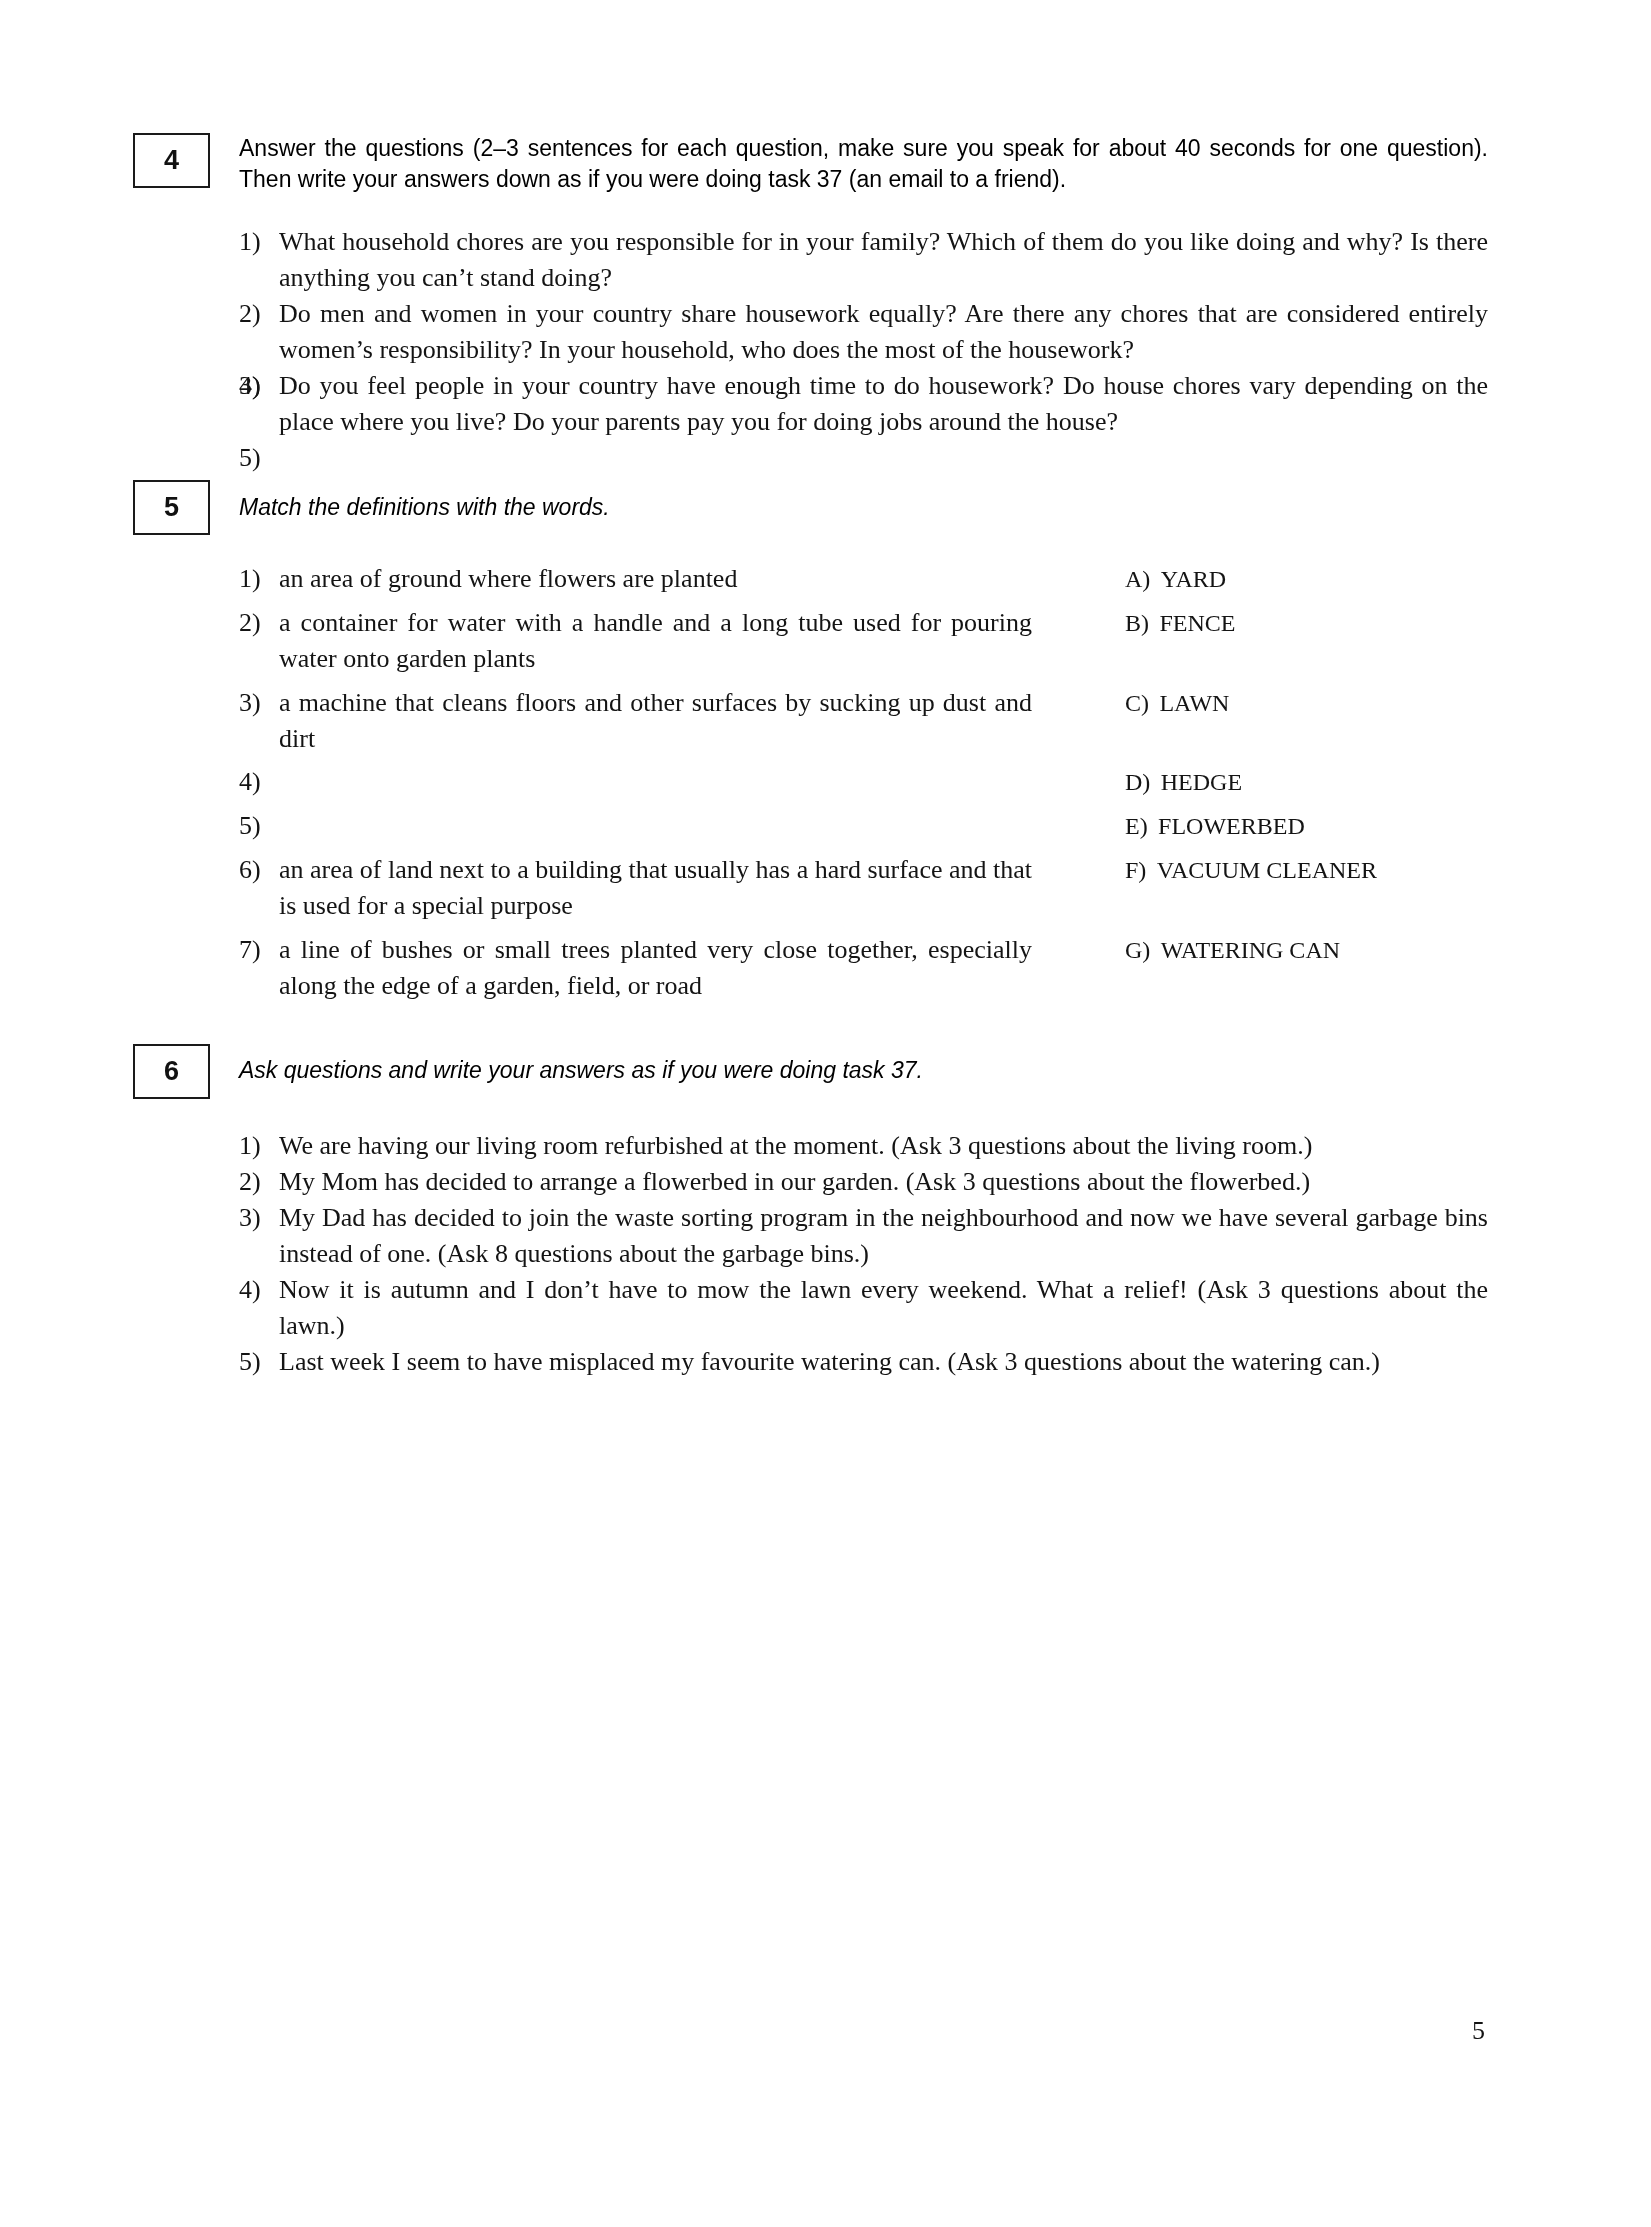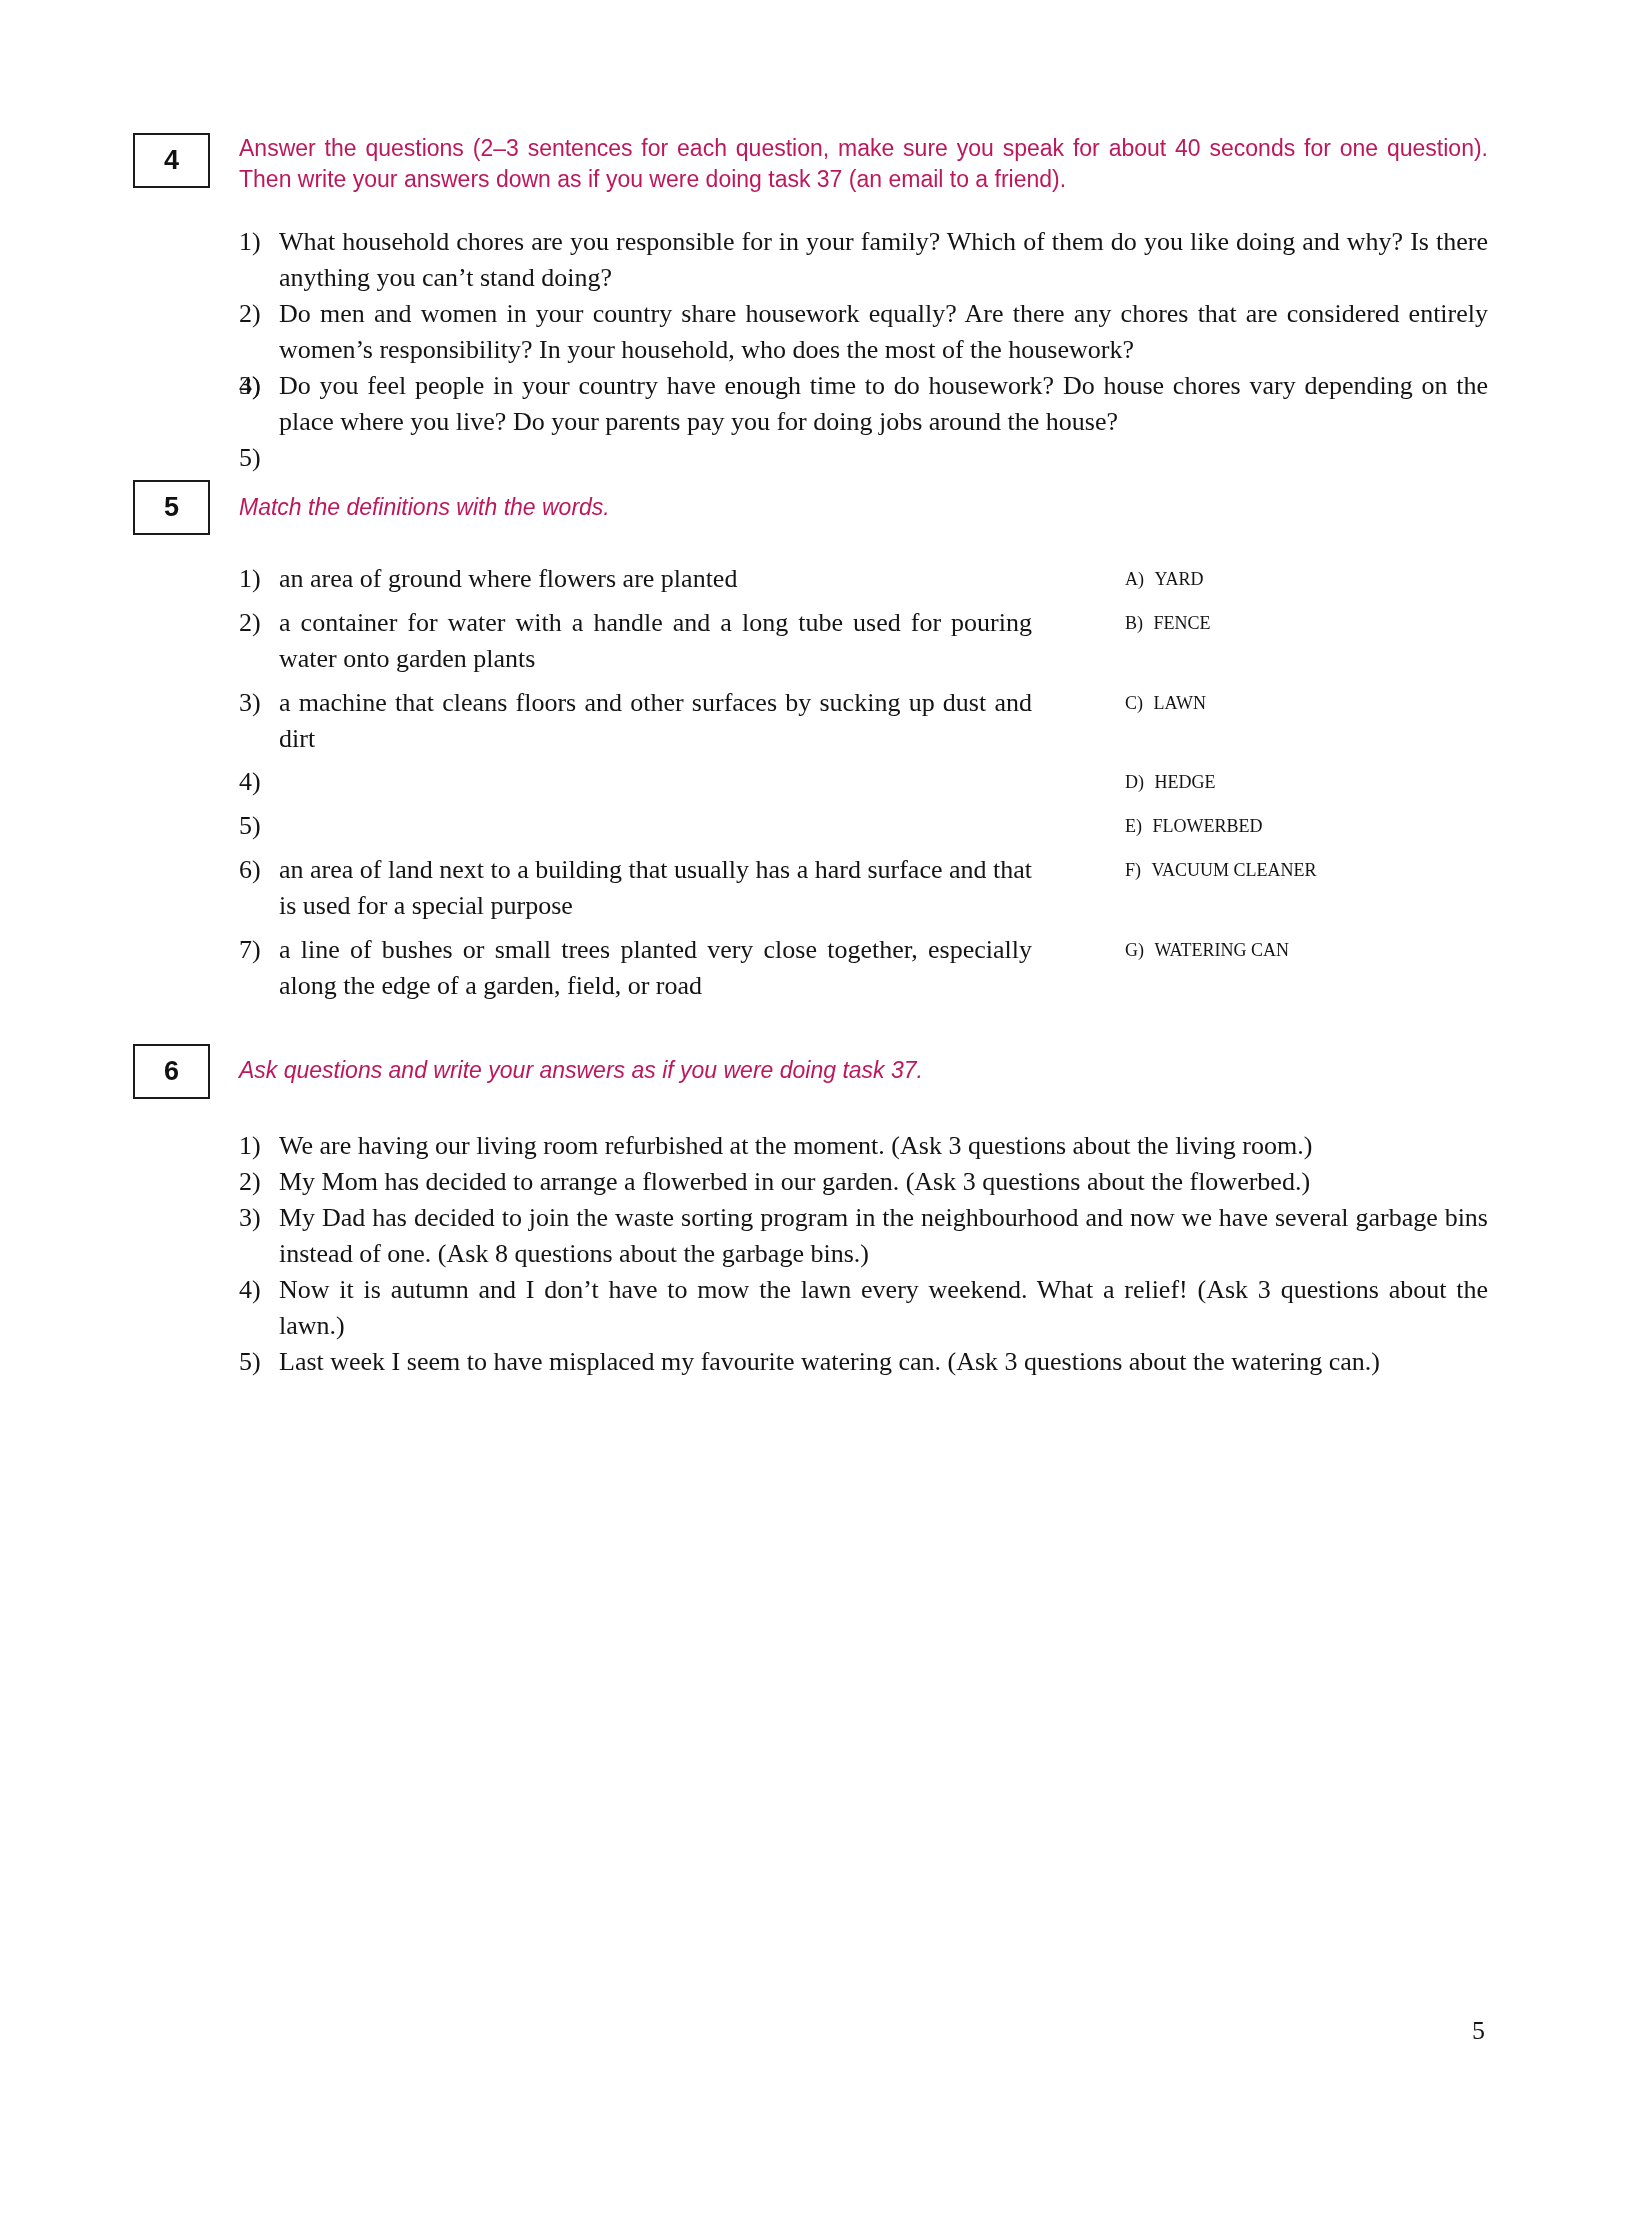--- a/index.html
+++ b/index.html
@@ -30,21 +30,21 @@
     color: #111111;
     box-sizing: border-box;
   }
   .instruction {
     flex: 1;
     margin: 0 0 0 29px;
     font-family: "Liberation Sans", sans-serif;
     font-size: 23px;
     line-height: 31px;
     text-align: justify;
-    color: #be185d;
+    color: #000000;
   }
   .instruction.single { padding-top: 11.7px; font-style: italic; }
 
   .content { margin-left: 106px; margin-top: 29px; }
   .item {
     margin: 0;
     font-size: 26px;
     line-height: 36px;
     text-align: justify;
     padding-left: 40px;
@@ -63,21 +63,21 @@
     line-height: 36px;
     text-align: justify;
     padding-left: 40px;
     position: relative;
     box-sizing: border-box;
   }
   .definition .num { position: absolute; left: 0; top: 0; }
   .word {
     flex: 0 0 auto;
     margin: 0 0 0 93px;
-    font-size: 18px;
+    font-size: 24px;
     line-height: 36px;
     white-space: nowrap;
     text-align: center;
   }
   .word .letter { margin-right: 10.4px; }
 
   .task + .task { margin-top: 40px; }
 
   .page-number {
     position: absolute;

